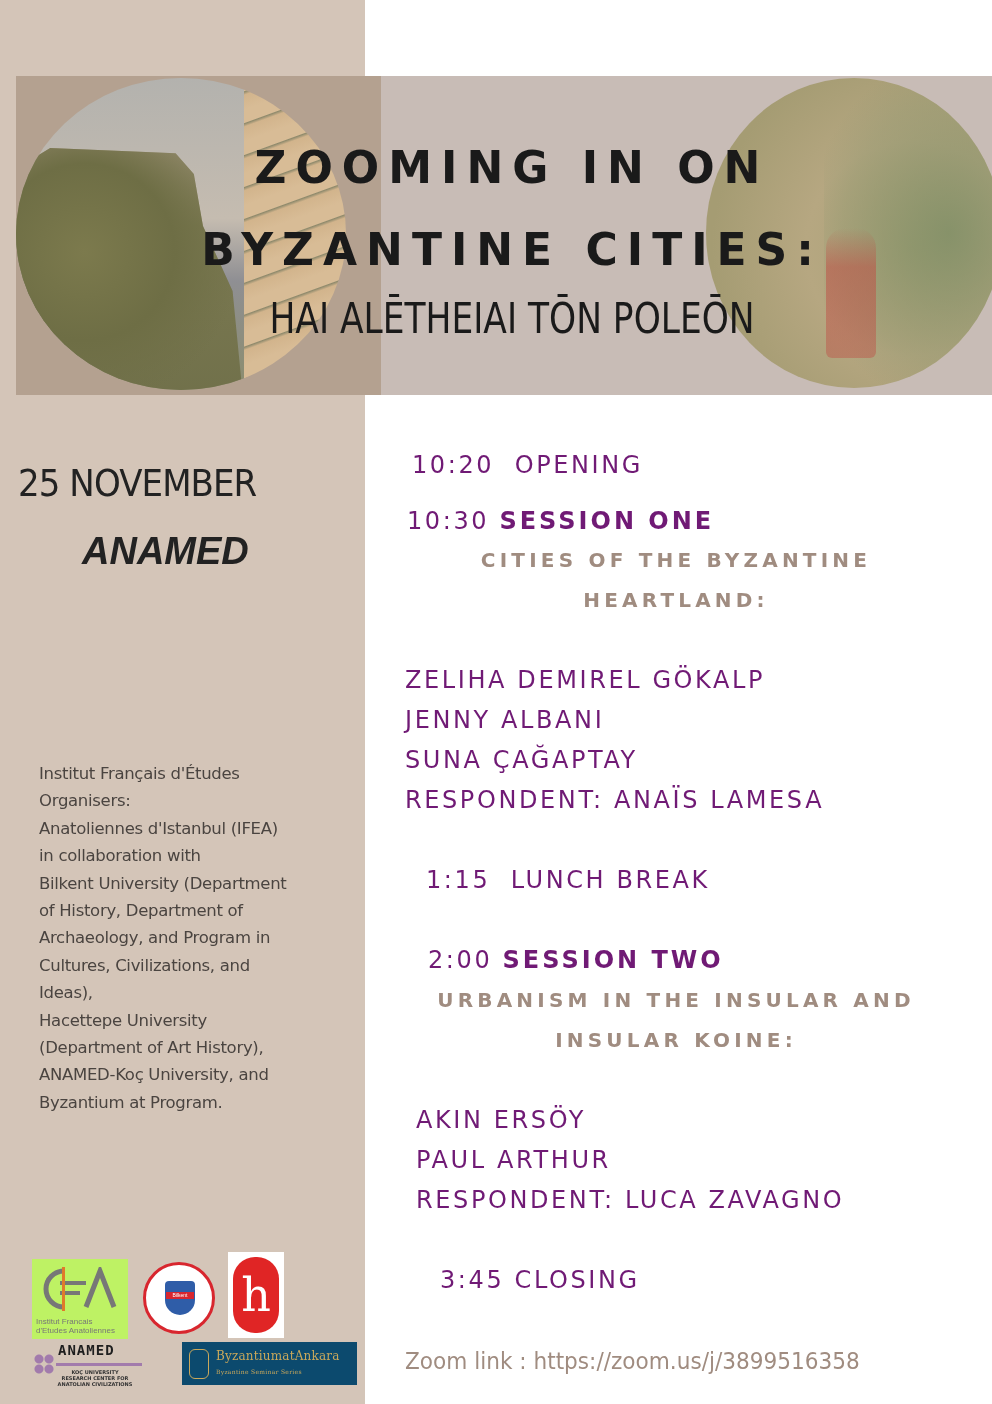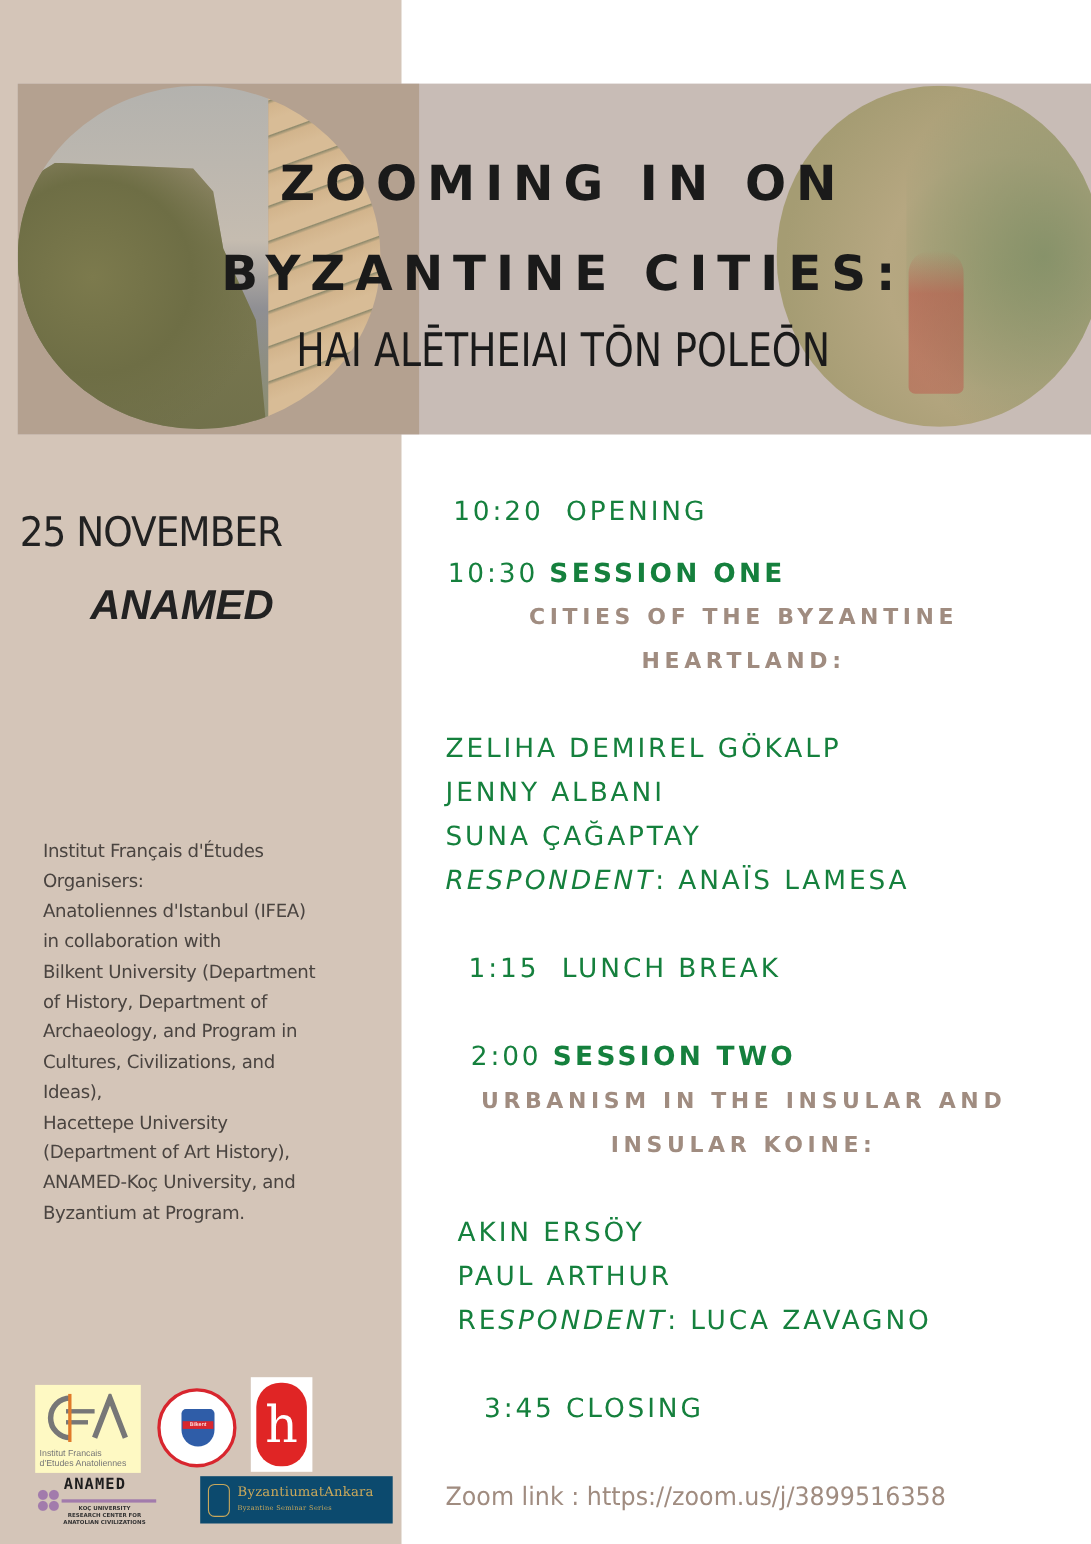--- a/index.html
+++ b/index.html
@@ -92,21 +92,21 @@
     }
     .organisers {
       position: absolute; left: 39px; top: 760px; width: 300px;
       font-family: "DejaVu Sans", sans-serif; font-size: 16.5px; line-height: 27.4px;
       color: #4a4440; letter-spacing: -0.3px;
     }
     .organisers div { white-space: nowrap; }
 
     .logos .logo { position: absolute; }
     .logo-ifea {
-      left: 32px; top: 1259px; width: 96px; height: 80px; background: #fef9c3;
+      left: 32px; top: 1259px; width: 96px; height: 80px; background: #bef264;
     }
     .logo-ifea .mark {
       position: absolute; left: 8px; top: 8px; width: 80px; height: 44px;
     }
     .logo-ifea .txt {
       position: absolute; left: 4px; top: 58px; width: 90px;
       font-family: "Liberation Sans", sans-serif; font-size: 8px; line-height: 9px;
       color: #777; text-align: left;
     }
     .logo-bilkent {
@@ -165,23 +165,23 @@
     }
     .logo-byz .name {
       position: absolute; left: 34px; top: 7px;
       font-family: "DejaVu Serif", serif; font-size: 12px; color: #c9a85b; letter-spacing: 0.2px;
     }
     .logo-byz .sub {
       position: absolute; left: 34px; top: 26px;
       font-family: "DejaVu Serif", serif; font-size: 6px; color: #c9a85b; letter-spacing: 0.3px;
     }
 
-    .prog { position: absolute; font-family: "DejaVu Sans", sans-serif; font-size: 24px; color: #15803d; white-space: nowrap; letter-spacing: 2.6px; font-weight: normal; }
+    .prog { position: absolute; font-family: "DejaVu Sans", sans-serif; font-size: 24px; color: #701a75; white-space: nowrap; letter-spacing: 2.6px; font-weight: normal; }
     .prog .bold { font-weight: bold; letter-spacing: 3px; }
-    .prog .ital { font-style: italic; }
+    .prog .ital { }
     .session-title {
       position: absolute; width: 560px; text-align: center;
       font-family: "DejaVu Sans", sans-serif; font-weight: bold;
       font-size: 20px; letter-spacing: 4.2px; color: #a08c80; line-height: 40px;
     }
     .zoom-link {
       position: absolute; left: 405px; top: 1348px;
       font-family: "DejaVu Sans", sans-serif; font-size: 23px; color: #a08c80;
       letter-spacing: 0px; white-space: nowrap;
       transform: scaleX(0.94); transform-origin: 0 50%;

